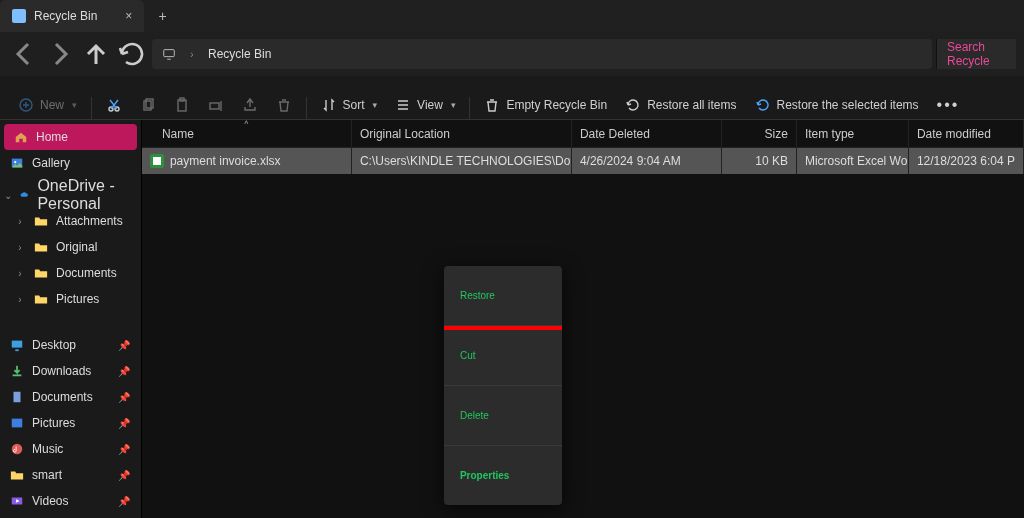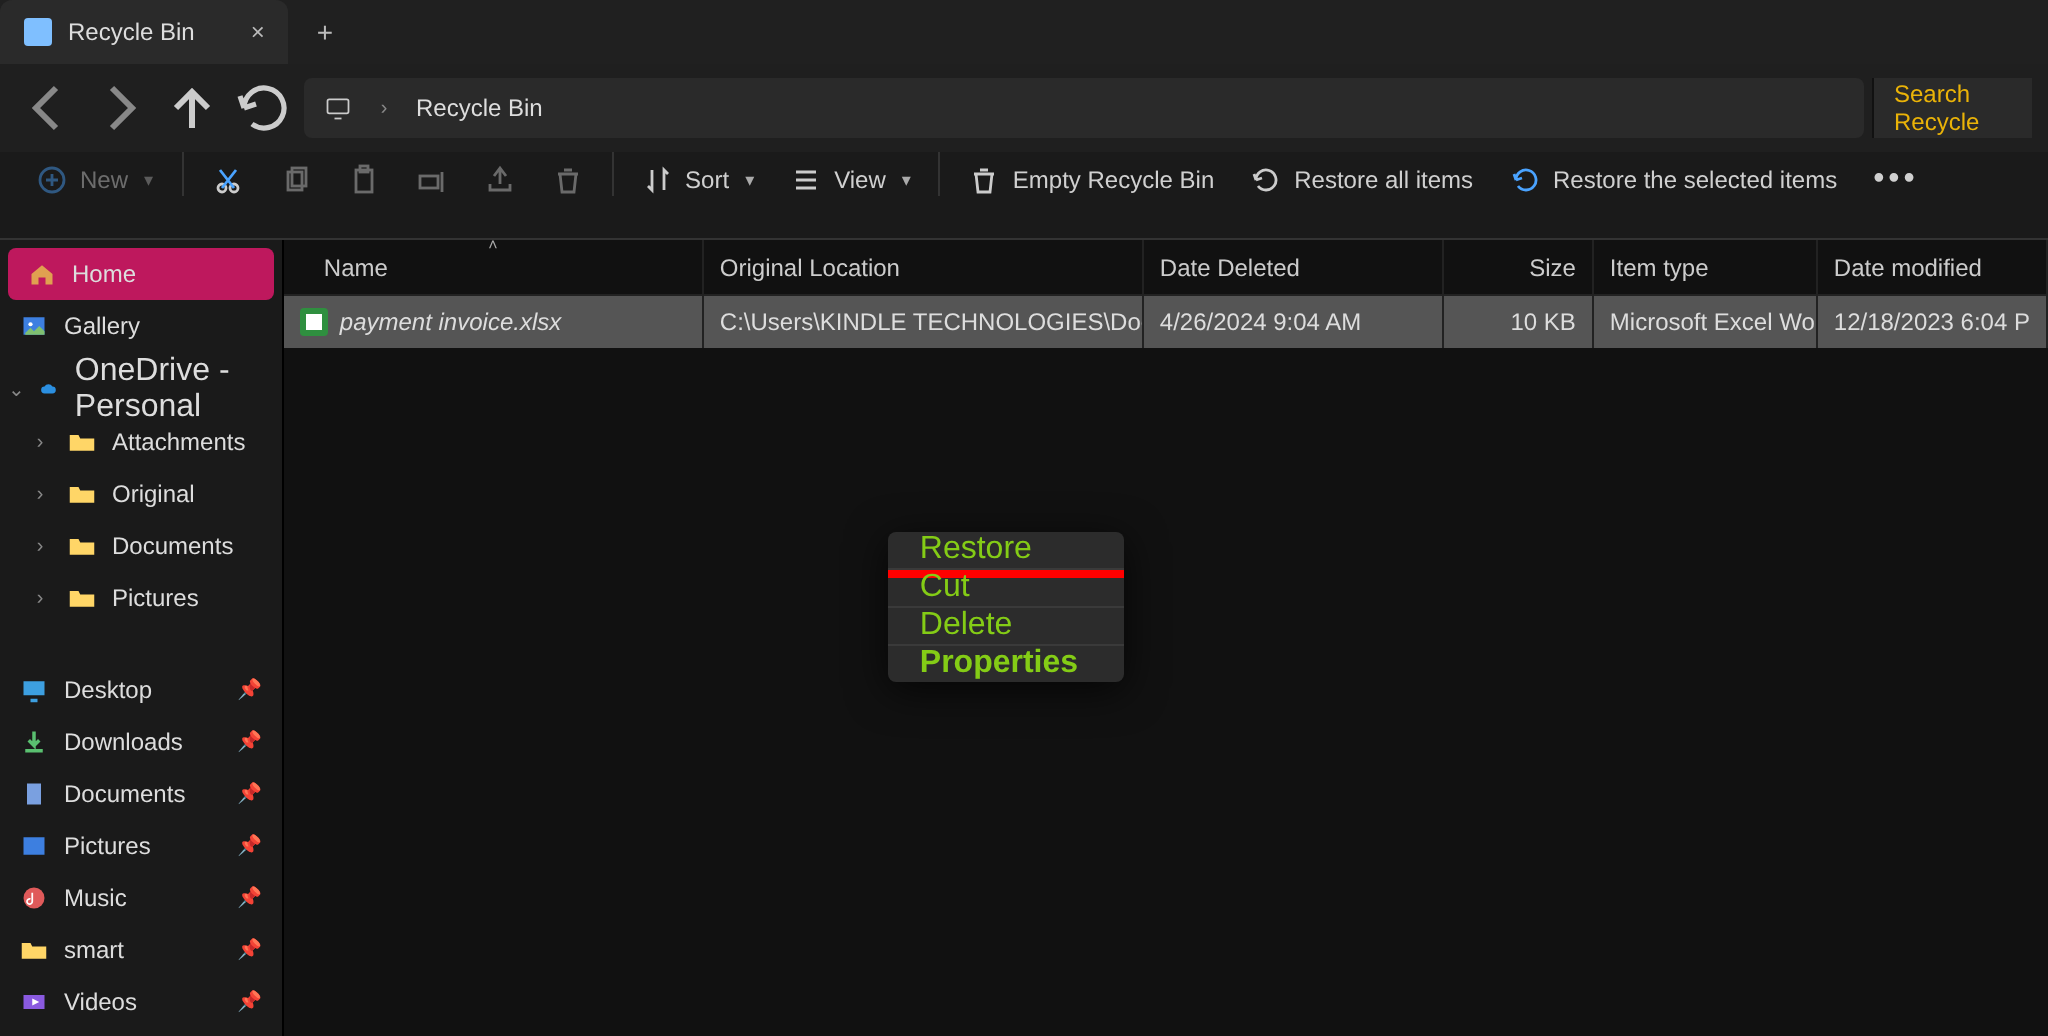--- a/index.html
+++ b/index.html
@@ -7,23 +7,23 @@
   
   .titlebar { height: 32px; background: #202020; display: flex; align-items: center; }
   .tab { display: flex; align-items: center; gap: 8px; padding: 0 12px; height: 100%; background: #2a2a2a; border-radius: 6px 6px 0 0; }
   .tab .rcb-icon { width: 14px; height: 14px; background: #7fbfff; border-radius: 2px; }
   .tab-close { margin-left: 20px; color: #bbb; cursor: default; }
   .newtab { color: #bbb; font-size: 14px; padding: 0 14px; }
   
   .navbar { height: 44px; background: #1f1f1f; display: flex; align-items: center; gap: 4px; padding: 0 8px; }
   .navbtn { width: 32px; height: 28px; display: flex; align-items: center; justify-content: center; color: #aaa; border-radius: 4px; }
   .addrbar { flex: 1; height: 30px; background: #2a2a2a; border-radius: 4px; display: flex; align-items: center; padding: 0 10px; gap: 10px; color: #ddd; }
-  .searchbox { width: 80px; height: 30px; background: #2a2a2a; border-left: 1px solid #111; display: flex; align-items: center; padding: 0 10px; color: #eab308; overflow: hidden; }
-  
-  .toolbar { height: 44px; background: #1a1a1a; border-bottom: 1px solid #333; display: flex; align-items: flex-start; gap: 10px; padding: 0 14px; }
+  .searchbox { width: 80px; height: 30px; background: #2a2a2a; border-left: 1px solid #111; display: flex; align-items: center; padding: 0 10px; color: #ec4899; overflow: hidden; }
+  
+  .toolbar { height: 44px; background: #1a1a1a; border-bottom: 1px solid #333; display: flex; align-items: flex-end; gap: 10px; padding: 0 14px; }
   .tbbtn { display: flex; align-items: center; gap: 6px; color: #d0d0d0; font-size: 12px; height: 28px; padding: 0 4px; border-radius: 4px; }
   .tbbtn.disabled { opacity: 0.45; }
   .tbbtn svg { width: 16px; height: 16px; stroke: #ccc; fill: none; stroke-width: 1.4; }
   .tbbtn.circled svg { stroke: #4aa3ff; }
   .sep { width: 1px; height: 22px; background: #333; }
   
   .mainpane { flex: 1; display: flex; min-height: 0; }
   .sidebar { width: 150px; background: #1a1a1a; border-right: 1px solid #000; display: flex; flex-direction: column; padding-top: 4px; }
   .sb-item { display: flex; align-items: center; gap: 8px; padding: 4px 10px; height: 26px; color: #ddd; }
   .sb-item.sel { background: #be185d; border-radius: 4px; margin: 0 4px; }
@@ -41,21 +41,21 @@
   .col-size { width: 75px; justify-content: flex-end; }
   .col-type { width: 112px; }
   .col-mod { flex: 1; }
   .list-row { display: flex; height: 26px; align-items: center; color: #ddd; }
   .list-row.sel { background: #555; }
   .file-ic { width: 14px; height: 14px; background: #2f8f3f; border-radius: 2px; margin-right: 6px; display: inline-block; position: relative; }
   .file-ic:after { content:""; position:absolute; top:3px; left:3px; width:8px; height:8px; background:#fff; }
   .sort-caret { position:absolute; top:-2px; left:50%; transform: translateX(-50%); font-size: 8px; color: #aaa; }
   
   .ctxmenu { position: absolute; left: 302px; top: 146px; width: 118px; background: #2c2c2c; border-radius: 4px; box-shadow: 0 4px 20px rgba(0,0,0,0.7); overflow: hidden; z-index: 10; }
-  .ctx-item { padding: 0 16px; color: #84cc16; font-size: 16px; border-bottom: 1px solid #3a3a3a; }
+  .ctx-item { padding: 24px 16px; color: #22c55e; font-size: 10px; border-bottom: 1px solid #3a3a3a; }
   .ctx-item.last { border-bottom: none; font-weight: 600; }
   .ctx-hl { border: 4px solid #ff0000; margin: -4px; }
   .caret-down { font-size: 9px; color: #aaa; margin-left: 2px; }
   .chev { color:#888; font-size:10px; width:12px; text-align:center; }
 </style>
 </head>
 <body>
 
 <div class="titlebar">
   <div class="tab">
@@ -307,21 +307,21 @@
           <span>Size</span>
         </div>
       <div class="col col-type">
           <span>Item type</span>
         </div>
       <div class="col col-mod">
           <span>Date modified</span>
         </div>
     </div>
     <div class="list-row sel">
-      <div class="col col-name" style="padding-left:8px;font-style:italic;">
+      <div class="col col-name" style="padding-left:8px;">
           <span class="file-ic"></span>
           <span>payment invoice.xlsx</span>
         </div>
       <div class="col col-loc">
           <span>C:\Users\KINDLE TECHNOLOGIES\Documents</span>
         </div>
       <div class="col col-del">
           <span>4/26/2024 9:04 AM</span>
         </div>
       <div class="col col-size">

